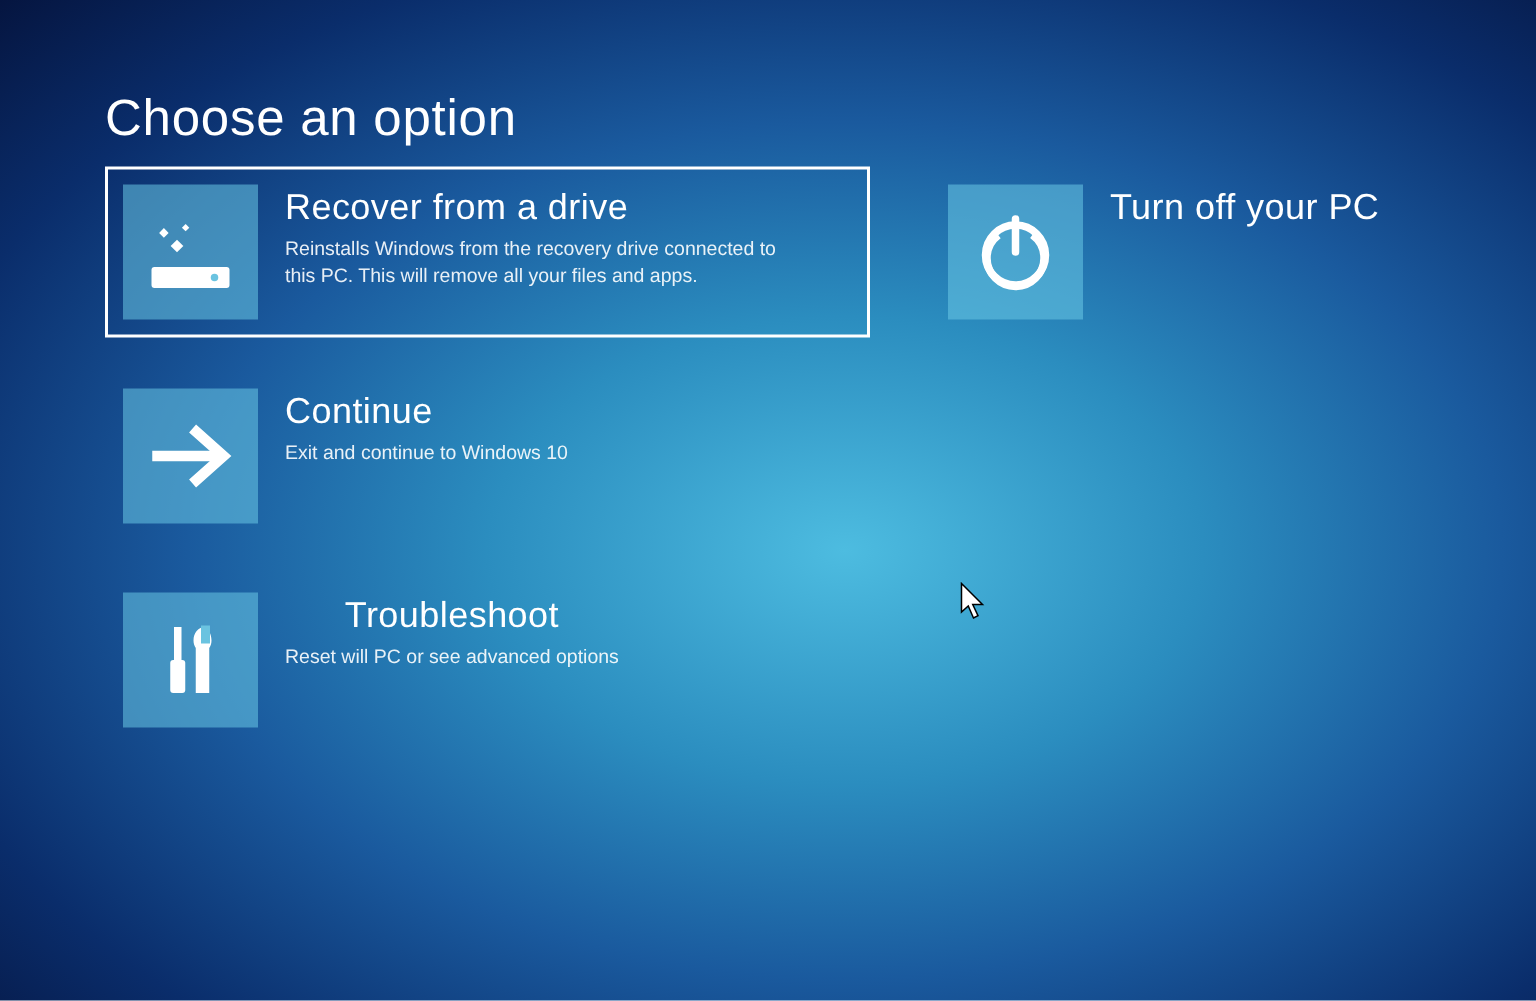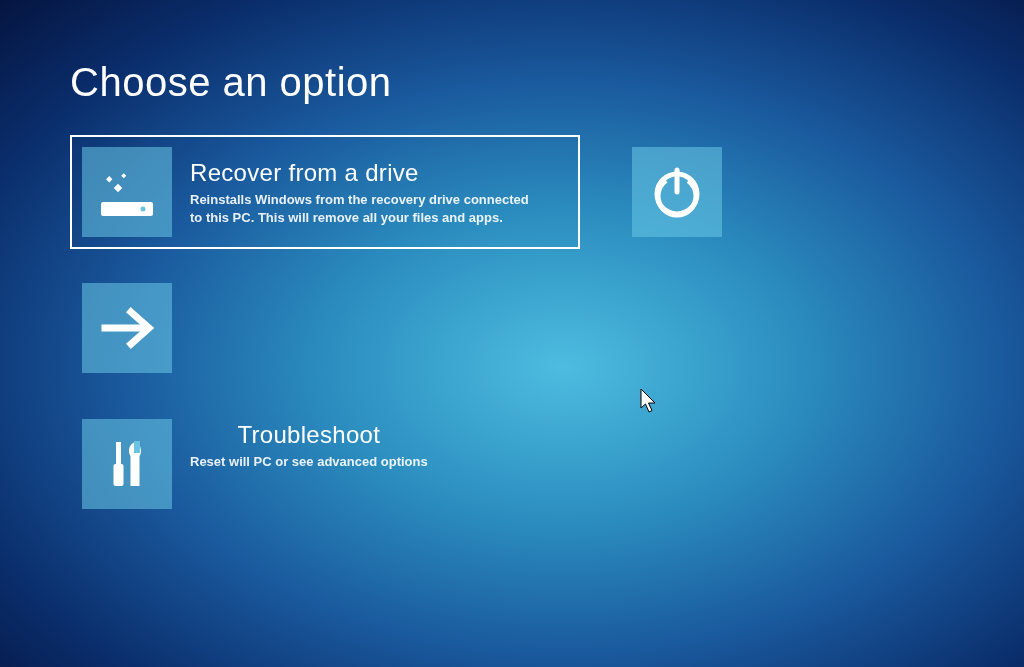--- a/index.html
+++ b/index.html
@@ -13,42 +13,41 @@
       background: radial-gradient(ellipse at 55% 55%, #4dbce0 0%, #2b8dbf 30%, #1a5a9e 55%, #0a2d6b 80%, #051540 100%);
       font-family: 'Segoe UI Light', 'Segoe UI', Arial, sans-serif;
       color: #fff;
       overflow: hidden;
       position: relative;
     }
     .container {
       padding: 60px 70px;
     }
     .page-title {
-      font-size: 40px;
+      font-size: 34px;
       font-weight: 200;
       letter-spacing: 0.5px;
-      margin-bottom: 30px;
+      margin-bottom: 12px;
       color: #ffffff;
     }
     .options-grid {
       display: grid;
       grid-template-columns: 510px 400px;
       column-gap: 40px;
       row-gap: 22px;
     }
     .option-tile {
       display: flex;
       align-items: flex-start;
       padding: 10px;
       cursor: pointer;
       border: 2px solid transparent;
     }
     .option-tile.selected {
       border: 2px solid #ffffff;
-      align-items: center;
     }
     .tile-icon {
       width: 90px;
       height: 90px;
       background: rgba(105, 200, 230, 0.55);
       flex-shrink: 0;
       display: flex;
       align-items: center;
       justify-content: center;
       margin-right: 18px;
@@ -58,21 +57,21 @@
     }
     .tile-title {
       font-size: 24px;
       font-weight: 300;
       color: #ffffff;
       margin-bottom: 4px;
       letter-spacing: 0.3px;
     }
     .tile-desc {
       font-size: 13px;
-      font-weight: 700;
+      font-weight: 400;
       color: rgba(255,255,255,0.9);
       line-height: 1.4;
       max-width: 340px;
     }
     .col2-row1 { grid-column: 2; grid-row: 1; }
     .col1-row1 { grid-column: 1; grid-row: 1; }
     .col1-row2 { grid-column: 1; grid-row: 2; }
     .col1-row3 { grid-column: 1; grid-row: 3; text-align: center; }
     .cursor {
       position: absolute;
@@ -111,28 +110,36 @@
         <svg width="64" height="64" viewBox="0 0 64 64">
           <circle cx="32" cy="34" r="20" fill="none" stroke="#ffffff" stroke-width="5"></circle>
           <path d="M 22 16 A 22 22 0 0 0 22 52" fill="none" stroke="none"></path>
           <path d="M 32 34 m -18 0 a 18 18 0 1 0 36 0 a 18 18 0 0 0 -5 -12.5" fill="none" stroke="none"></path>
           <g>
             <circle cx="32" cy="36" r="19" fill="none" stroke="#ffffff" stroke-width="5" stroke-dasharray="95 25" stroke-dashoffset="-12" transform="rotate(-90 32 36)"></circle>
             <line x1="32" y1="10" x2="32" y2="32" stroke="#ffffff" stroke-width="5" stroke-linecap="round"></line>
           </g>
         </svg>
       </div>
+      <div class="tile-text">
+        <div class="tile-title">Turn off your PC</div>
+        <div class="tile-desc"></div>
+      </div>
     </div>
 
     <div class="option-tile col1-row2">
       <div class="tile-icon">
         <svg width="64" height="64" viewBox="0 0 64 64">
           <line x1="10" y1="32" x2="48" y2="32" stroke="#ffffff" stroke-width="7" stroke-linecap="square"></line>
           <polyline points="36,16 54,32 36,48" fill="none" stroke="#ffffff" stroke-width="7" stroke-linecap="square" stroke-linejoin="miter"></polyline>
         </svg>
+      </div>
+      <div class="tile-text">
+        <div class="tile-title">Continue</div>
+        <div class="tile-desc">Exit and continue to Windows 10</div>
       </div>
     </div>
 
     <div class="option-tile col1-row3">
       <div class="tile-icon">
         <svg width="64" height="64" viewBox="0 0 64 64">
 
           <rect x="21" y="10" width="5" height="22" fill="#ffffff"></rect>
           <rect x="18.5" y="32" width="10" height="22" rx="2" fill="#ffffff"></rect>
 

